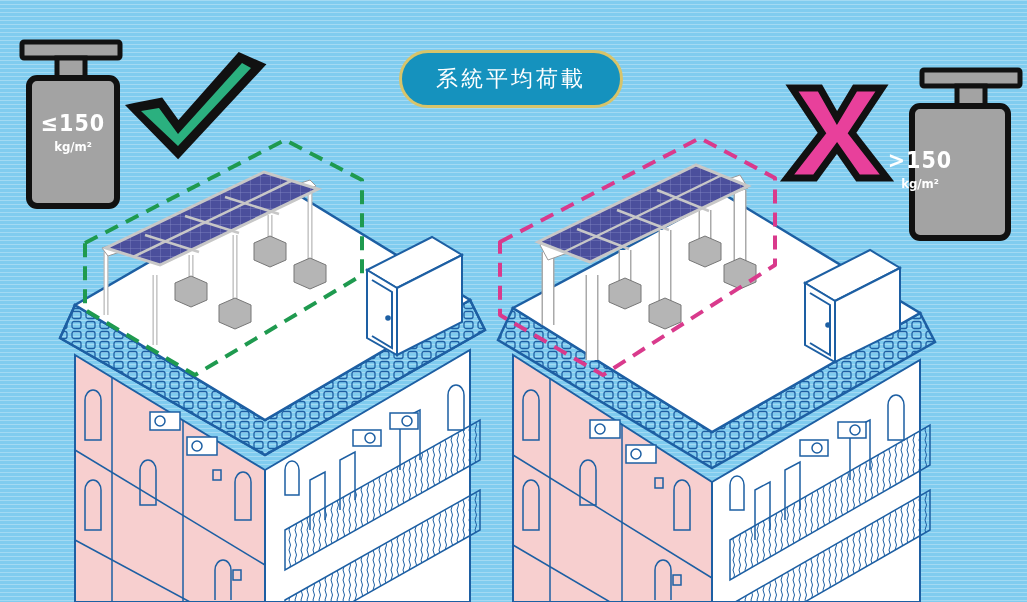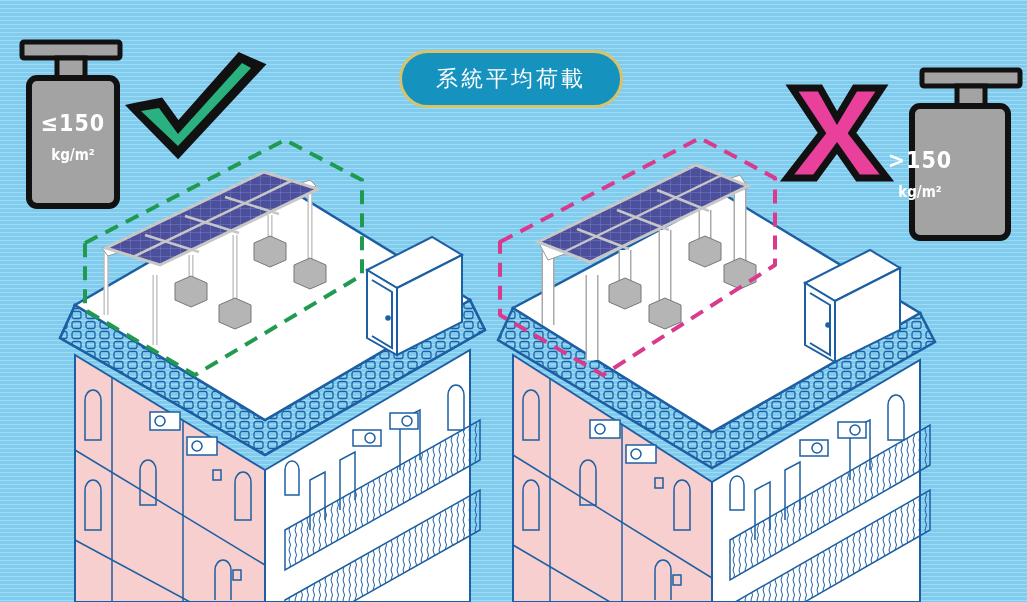--- a/index.html
+++ b/index.html
@@ -10,21 +10,21 @@
       repeating-linear-gradient(180deg, rgba(255,255,255,0.28) 0px, rgba(255,255,255,0.28) 1px, transparent 1px, transparent 4px);
   }
   svg.scene { position: absolute; left: 0; top: 0; }
   .title-pill { position: absolute; left: 399px; top: 50px; width: 224px; height: 58px;
     border-radius: 30px; background: #1592be; border: 3px solid #d7c46a;
     box-sizing: border-box; display: flex; align-items: center; justify-content: center;
     color: #ffffff; font-size: 22px; letter-spacing: 3px; }
   .weight-label { position: absolute; color: #ffffff; font-weight: bold; text-align: center;
     font-family: "DejaVu Sans Condensed", "DejaVu Sans", sans-serif; }
   .weight-label .val { display: block; font-size: 23px; line-height: 30px; letter-spacing: 1px; }
-  .weight-label .unit { display: block; font-size: 15px; line-height: 18px; margin-top: 8px; }
+  .weight-label .unit { display: block; font-size: 13px; line-height: 18px; margin-top: 0; }
 </style>
 </head>
 <body>
 
 <div class="stage">
 
 <svg class="scene" width="1027" height="602" viewBox="0 0 1027 602">
   <defs>
     <pattern id="tiles" width="14" height="10" patternUnits="userSpaceOnUse">
       <rect x="2" y="1.5" width="9" height="7" rx="2" fill="none" stroke="#1d5fa3" stroke-width="1.3"></rect>

